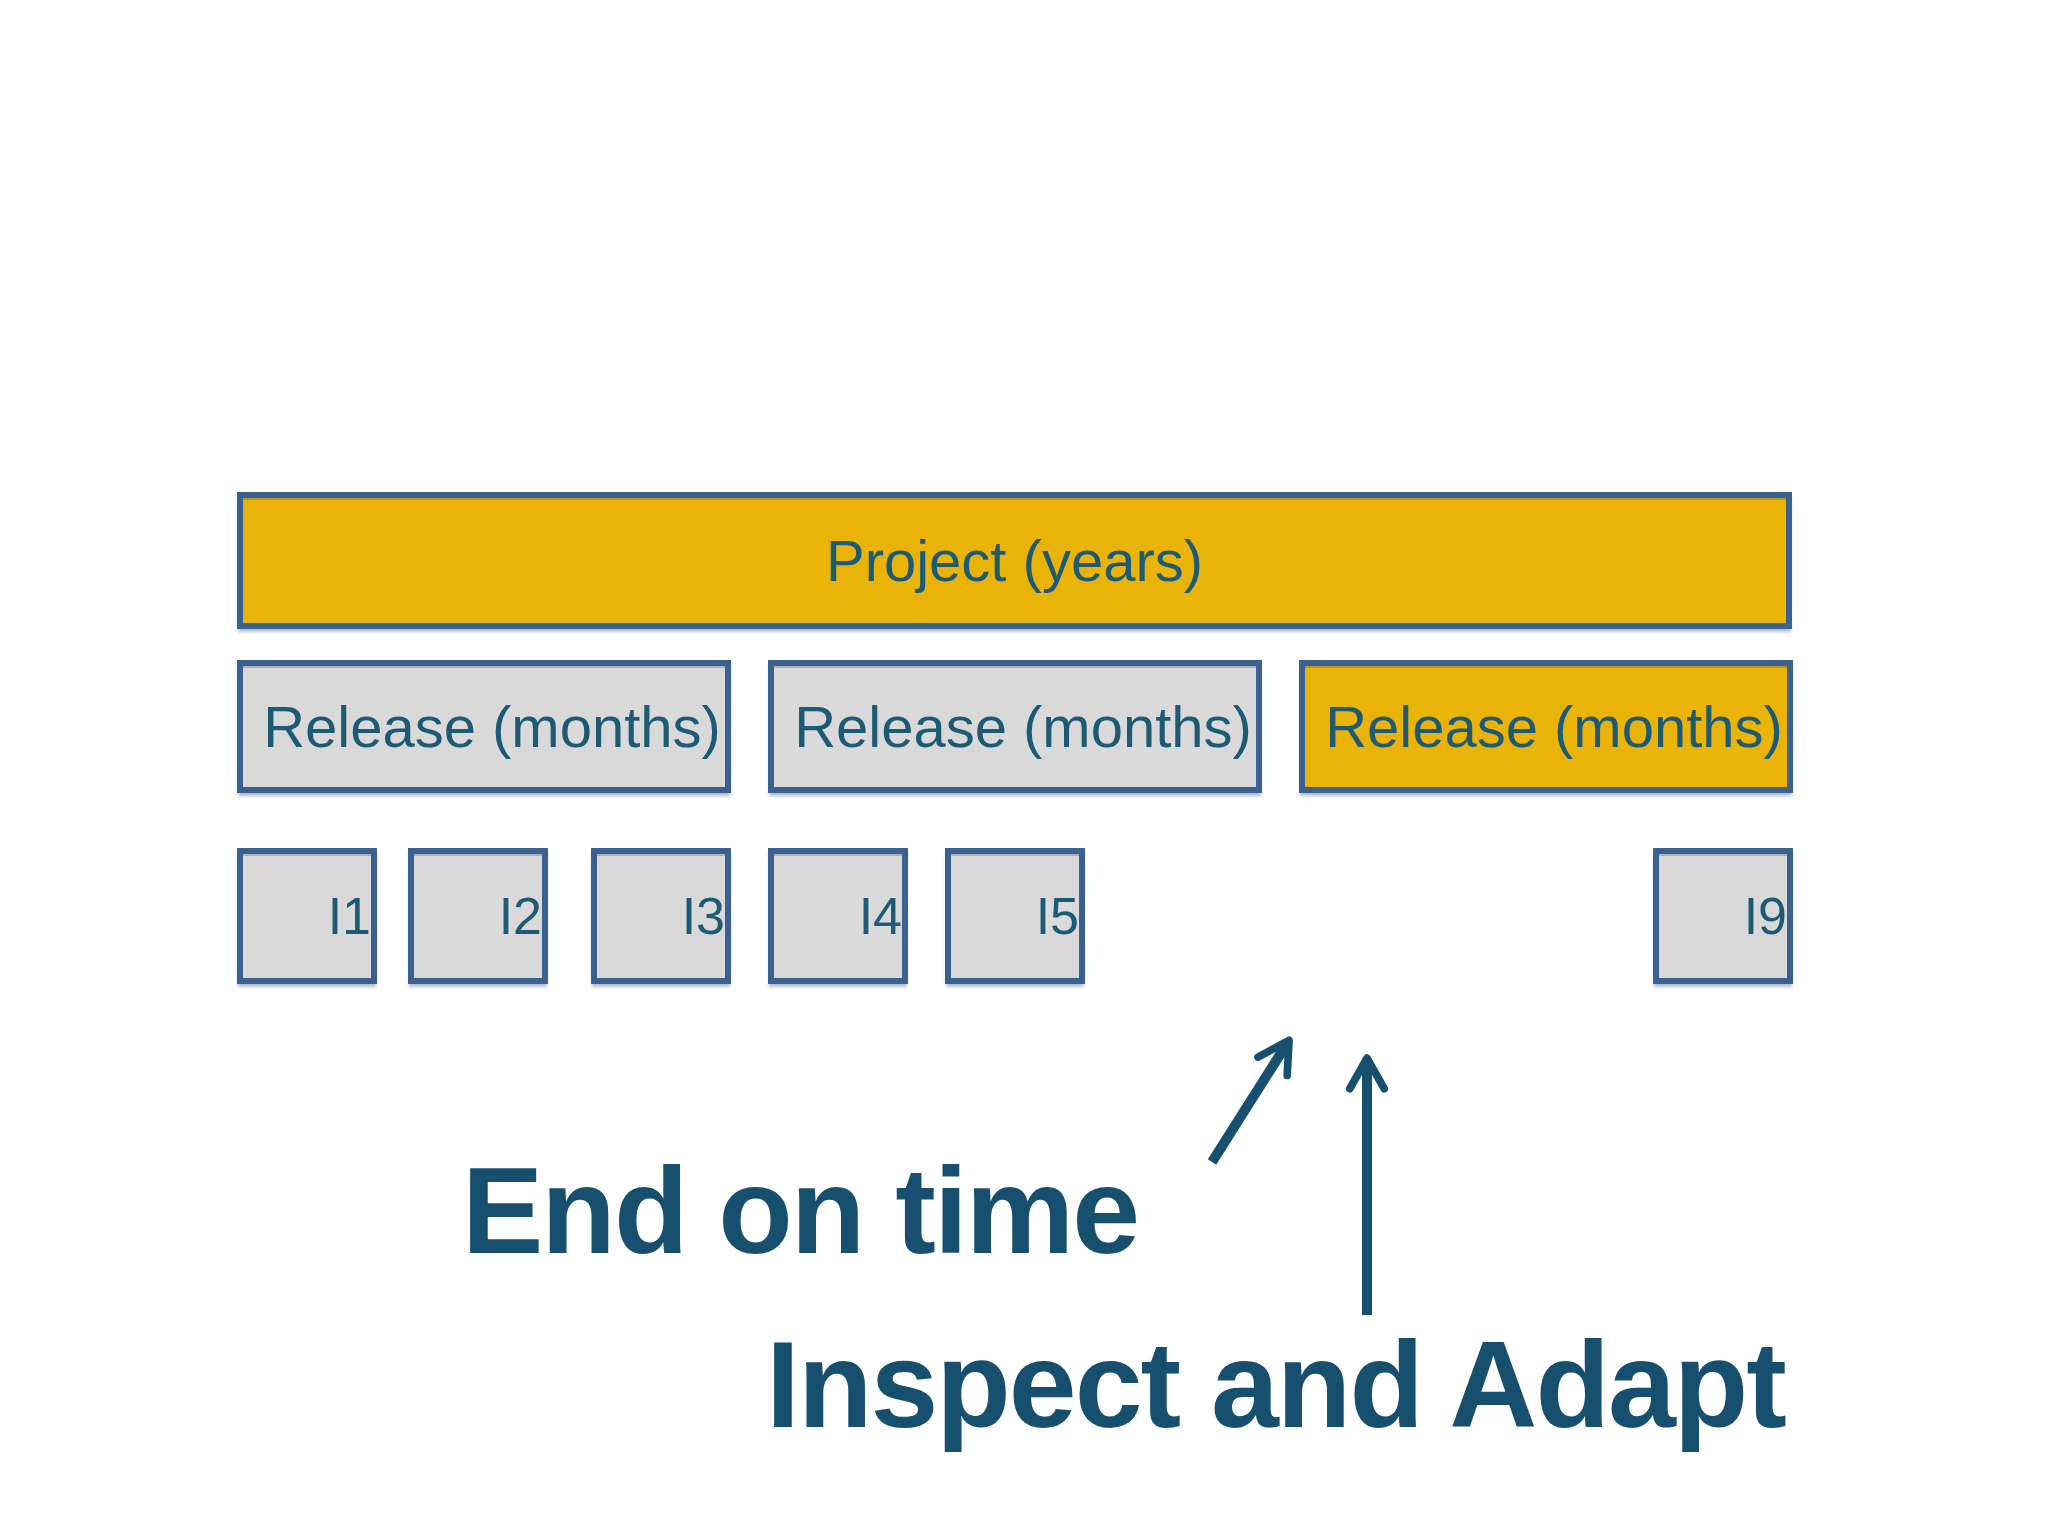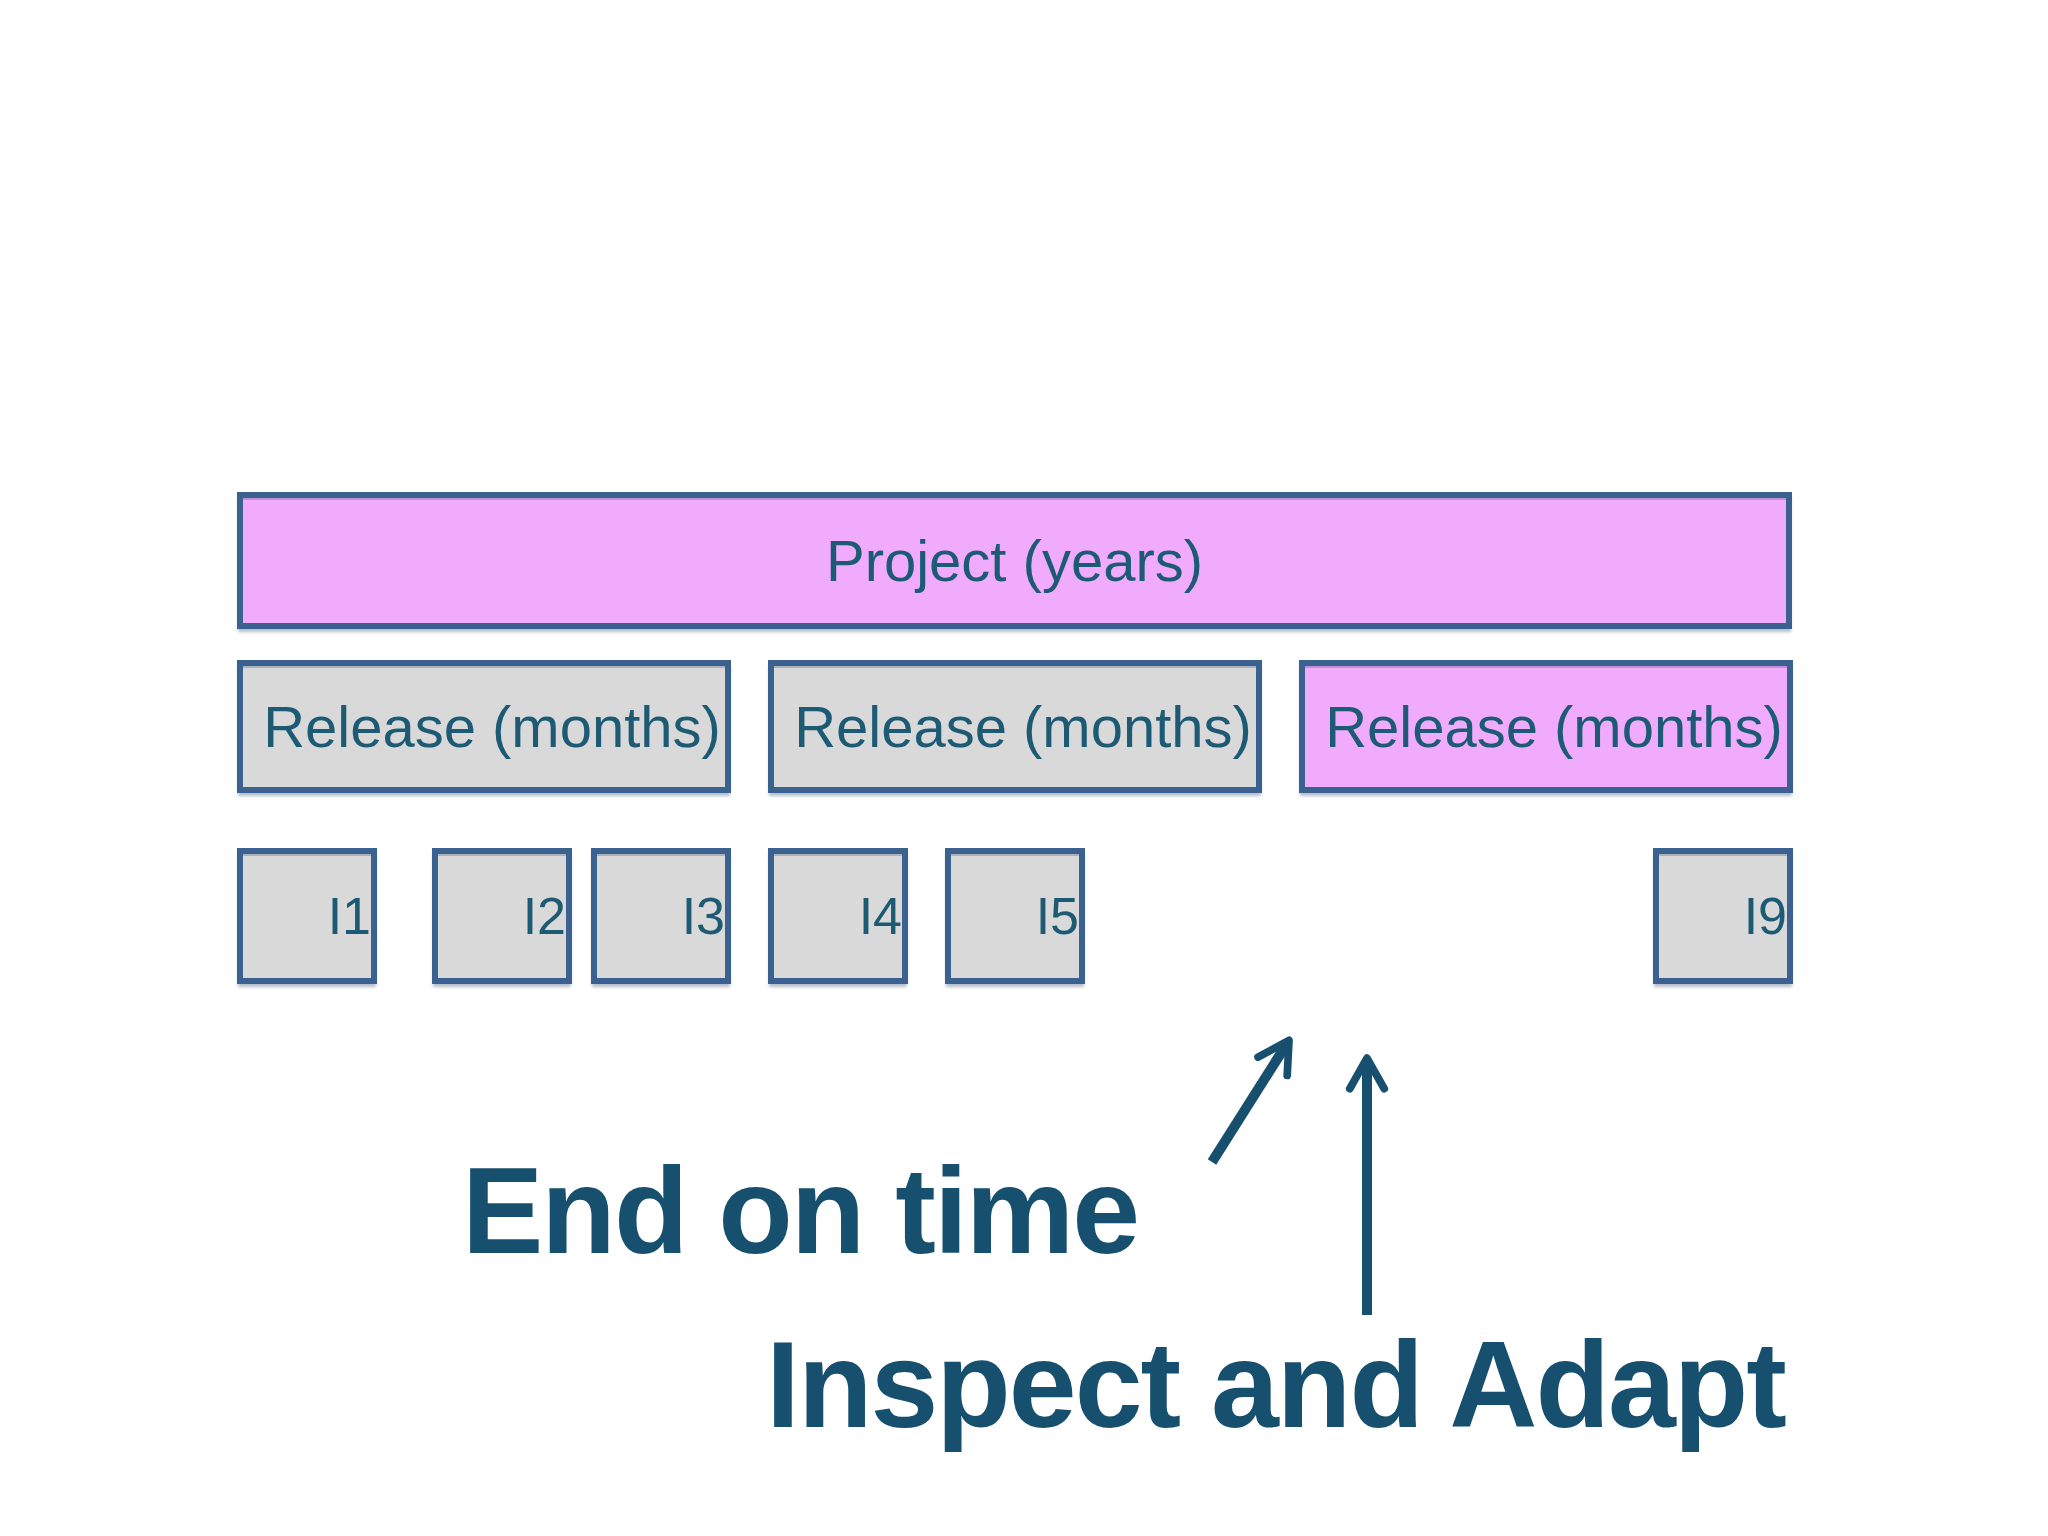--- a/index.html
+++ b/index.html
@@ -21,21 +21,21 @@
     border: 6px solid #3b6191;
     background: #d9d9d9;
     display: flex;
     align-items: center;
     justify-content: center;
     color: #1d5a74;
     box-shadow: 0 4px 3px -1px rgba(40, 70, 110, 0.35),
                 inset 0 2px 0 rgba(30, 60, 100, 0.25);
   }
   .box.highlight {
-    background: #f0abfc;
+    background: #eab308;
   }
   .project-bar {
     left: 237px; top: 492px;
     width: 1555px; height: 137px;
     font-size: 58px;
   }
   .release-box {
     top: 660px;
     width: 494px; height: 133px;
     font-size: 58px;
@@ -80,21 +80,21 @@
   <div class="box release-box" style="left:768px">
     <span>Release (months)</span>
   </div>
   <div class="box release-box highlight" style="left:1299px">
     <span>Release (months)</span>
   </div>
 
   <div class="box iteration-box" style="left:237px">
     <span>I1</span>
   </div>
-  <div class="box iteration-box" style="left:432px">
+  <div class="box iteration-box" style="left:408px">
     <span>I2</span>
   </div>
   <div class="box iteration-box" style="left:591px">
     <span>I3</span>
   </div>
   <div class="box iteration-box" style="left:768px">
     <span>I4</span>
   </div>
   <div class="box iteration-box" style="left:945px">
     <span>I5</span>

